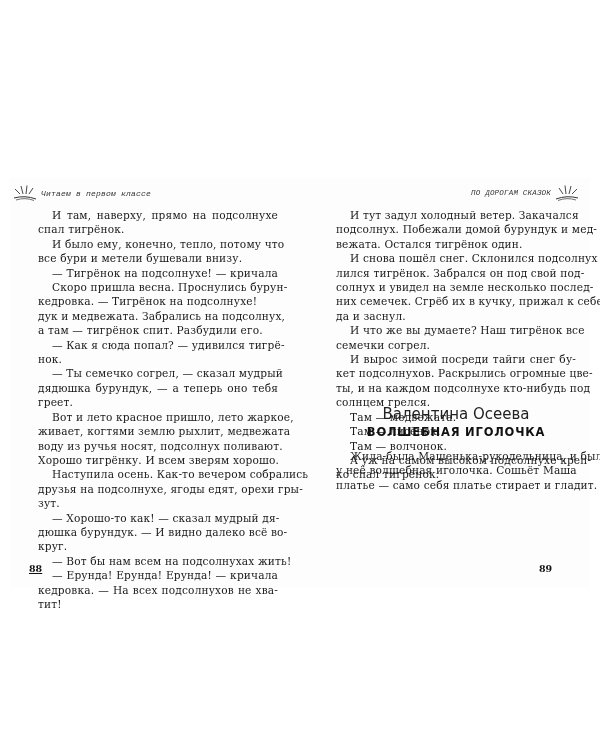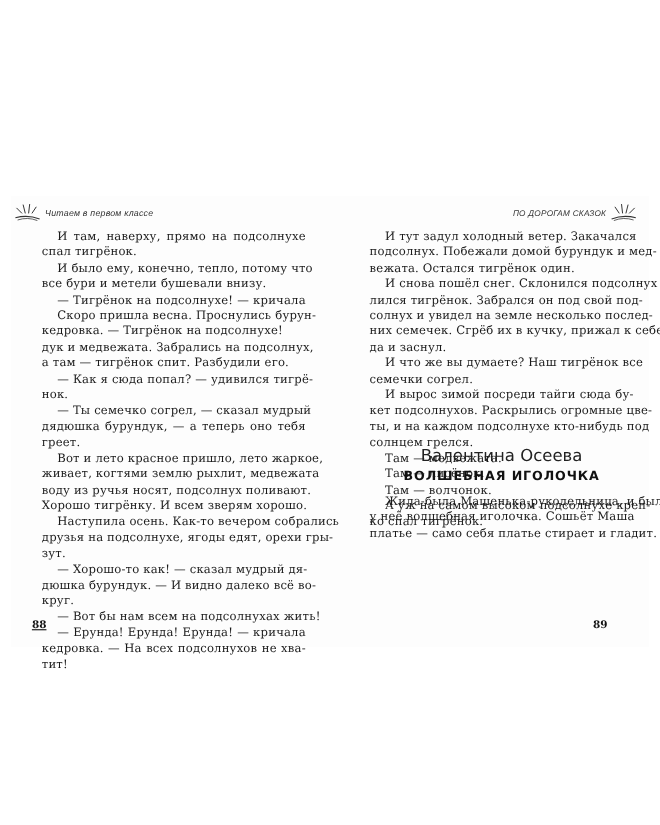--- a/index.html
+++ b/index.html
@@ -10,21 +10,21 @@
     .spread {
       position:absolute; left:10px; top:178px; width:580px; height:410px;
       background:#fdfdfd;
     }
     .page { position:absolute; top:0; height:410px; }
     .page.left { left:0; width:290px; }
     .page.right { left:290px; width:290px; }
 
     .running-head {
       position:absolute; top:6px; height:18px; display:flex; align-items:center;
-      font-family:Liberation Sans, sans-serif; font-style:italic; font-size:8px; color:#333;
+      font-family:Liberation Mono, monospace; font-style:italic; font-size:8px; color:#333;
     }
     .page.left .running-head { left:2px; }
     .page.right .running-head { right:10px; }
     .rh-icon { width:26px; height:16px; display:inline-block; }
     .rh-icon svg { width:26px; height:16px; }
     .rh-text { margin:0 3px; letter-spacing:0.2px; }
     .rh-text.caps { font-size:7.5px; }
 
     .body-text {
       position:absolute; top:30px; font-size:10.6px; line-height:14.4px;
@@ -129,21 +129,21 @@
         <span class="line indent">И тут задул холодный ветер. Закачался</span>
         <span class="line">подсолнух. Побежали домой бурундук и мед-</span>
         <span class="line last">вежата. Остался тигрёнок один.</span>
         <span class="line indent">И снова пошёл снег. Склонился подсолнух</span>
         <span class="line">лился тигрёнок. Забрался он под свой под-</span>
         <span class="line">солнух и увидел на земле несколько послед-</span>
         <span class="line">них семечек. Сгрёб их в кучку, прижал к себе,</span>
         <span class="line last">да и заснул.</span>
         <span class="line indent">И что же вы думаете? Наш тигрёнок все</span>
         <span class="line last">семечки согрел.</span>
-        <span class="line indent">И вырос зимой посреди тайги сюда бу-</span>
+        <span class="line indent">И вырос зимой посреди тайги снег бу-</span>
         <span class="line">кет подсолнухов. Раскрылись огромные цве-</span>
         <span class="line">ты, и на каждом подсолнухе кто-нибудь под</span>
         <span class="line last">солнцем грелся.</span>
         <span class="line indent last">Там — медвежата.</span>
         <span class="line indent last">Там — лисёнок.</span>
         <span class="line indent last">Там — волчонок.</span>
         <span class="line indent">А уж на самом высоком подсолнухе креп-</span>
         <span class="line last">ко спал тигрёнок.</span>
       </div>
 

